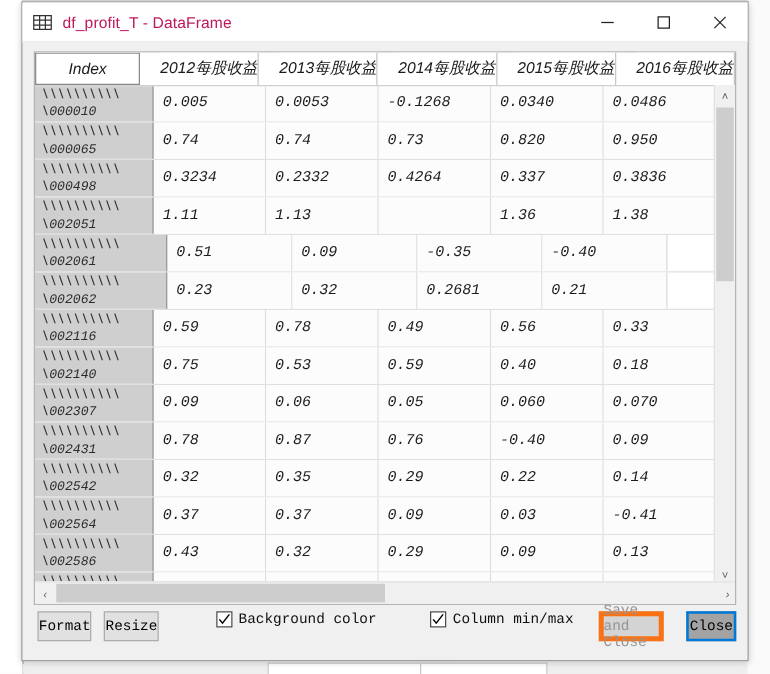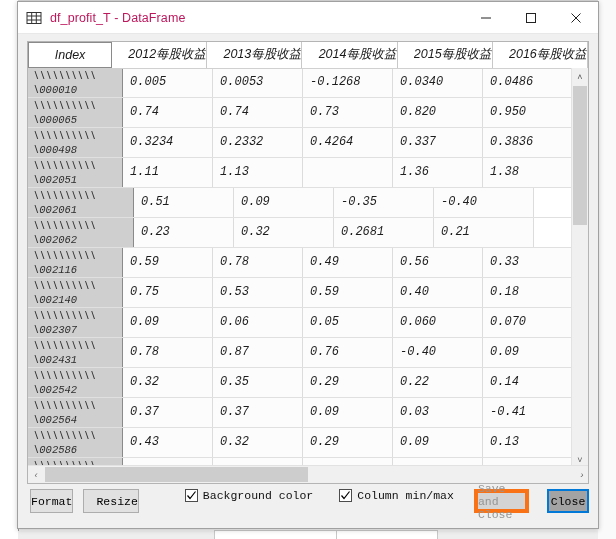--- a/index.html
+++ b/index.html
@@ -273,29 +273,29 @@
     font-family: "Liberation Mono", monospace;
     font-size: 11.5px;
     color: #000000;
     display: flex;
     align-items: center;
     justify-content: center;
     cursor: default;
   }
   .tb-btn.wide { width: 79px; }
   #btn-format { margin-left: 3px; }
-  #btn-resize { margin-left: 10px; padding-left: 12px; }
+  #btn-resize { margin-left: 10px; }
   .chk-wrap {
     display: flex;
     align-items: center;
     cursor: default;
     padding-left: 26px;
   }
   #chk-bg-wrap { margin-left: 20px; }
-  #chk-mm-wrap { margin-left: 0; }
+  #chk-mm-wrap { margin-left: 17px; }
   .chk-box {
     width: 13px; height: 13px;
     background: #ffffff;
     border: 1px solid #4c4c4c;
     box-sizing: border-box;
     position: relative;
     margin-right: 5px;
     flex: 0 0 auto;
   }
   .chk-box svg { position: absolute; left: 0; top: 0; }

